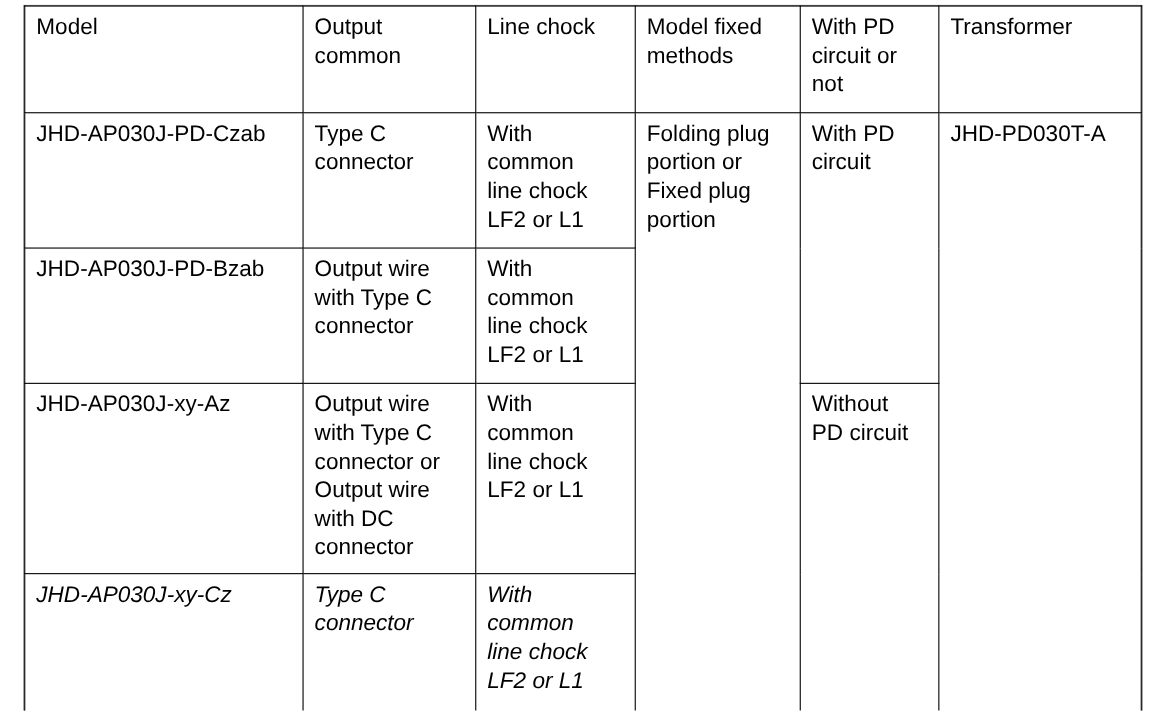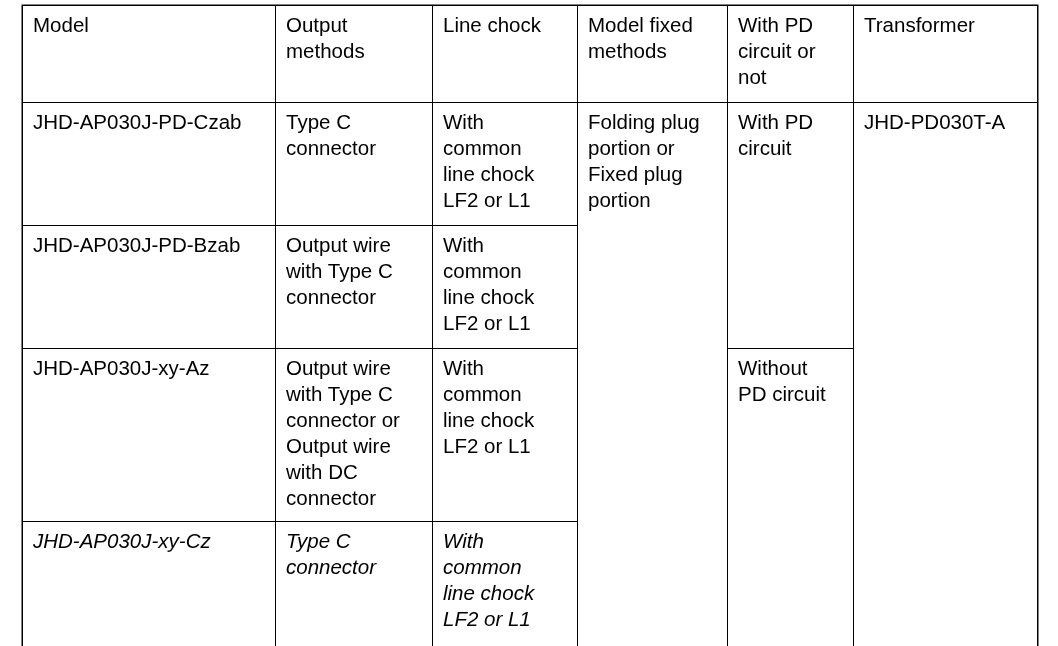--- a/index.html
+++ b/index.html
@@ -82,21 +82,21 @@
       <col class="c-transformer">
     </colgroup>
     <tbody>
 
       <tr class="row-head">
         <td>
           <span class="cell-text">Model</span>
         </td>
         <td>
           <span class="cell-text">Output
-methods</span>
+common</span>
         </td>
         <td>
           <span class="cell-text">Line chock</span>
         </td>
         <td>
           <span class="cell-text">Model fixed
 methods</span>
         </td>
         <td>
           <span class="cell-text">With PD

